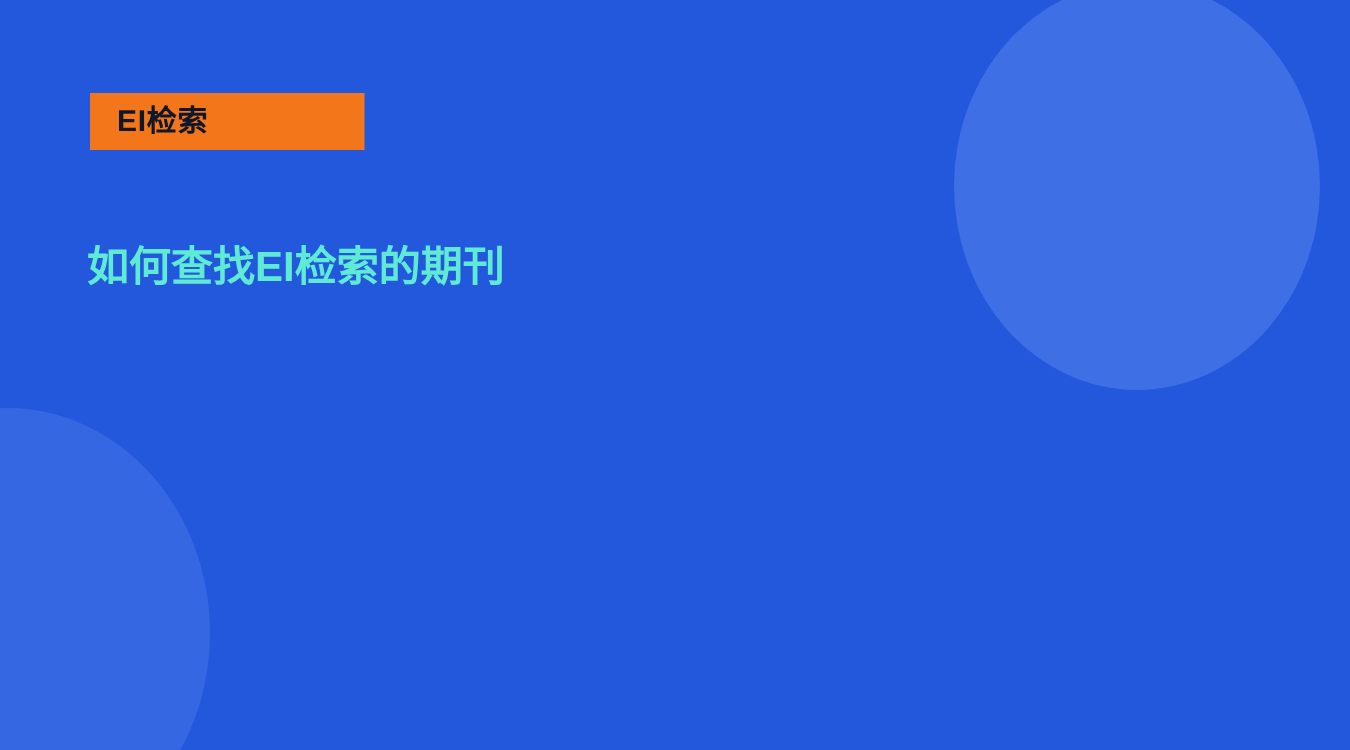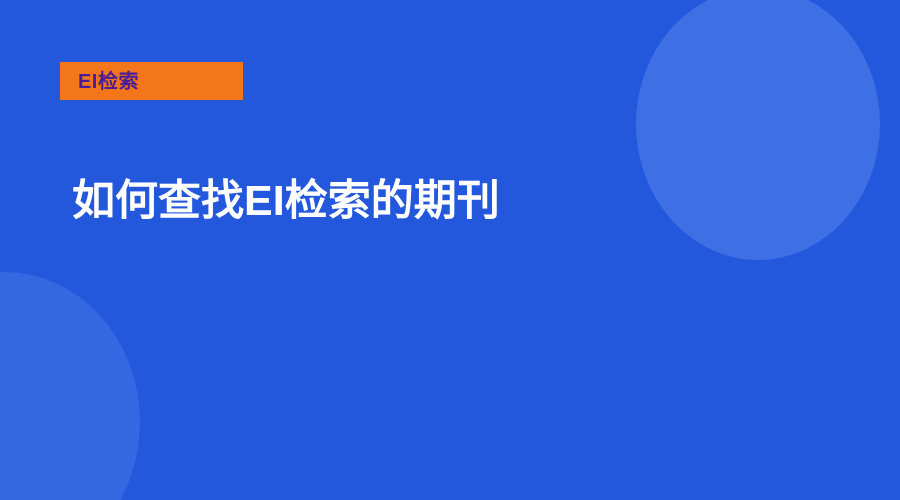--- a/index.html
+++ b/index.html
@@ -56,39 +56,39 @@
     width: 183px;
     height: 38px;
     background: #f4761a;
     display: flex;
     align-items: center;
     box-sizing: border-box;
     padding-left: 18px;
   }
 
   .badge-label {
-    color: #4c1d95;
+    color: #0f172a;
     font-size: 20px;
     font-weight: bold;
     letter-spacing: 0.5px;
     line-height: 1;
     white-space: nowrap;
   }
 
   .headline {
     position: absolute;
     left: 58px;
     top: 162px;
-    color: #ffffff;
-    font-size: 43px;
+    color: #5eead4;
+    font-size: 28px;
     font-weight: bold;
     letter-spacing: 0px;
     line-height: 1.15;
     white-space: nowrap;
-    margin: 14px;
+    margin: 0;
   }
 
   .footer-line {
     position: absolute;
     left: 58px;
     top: 410px;
     color: #ffffff;
     font-size: 28px;
     font-weight: normal;
     letter-spacing: 0px;

